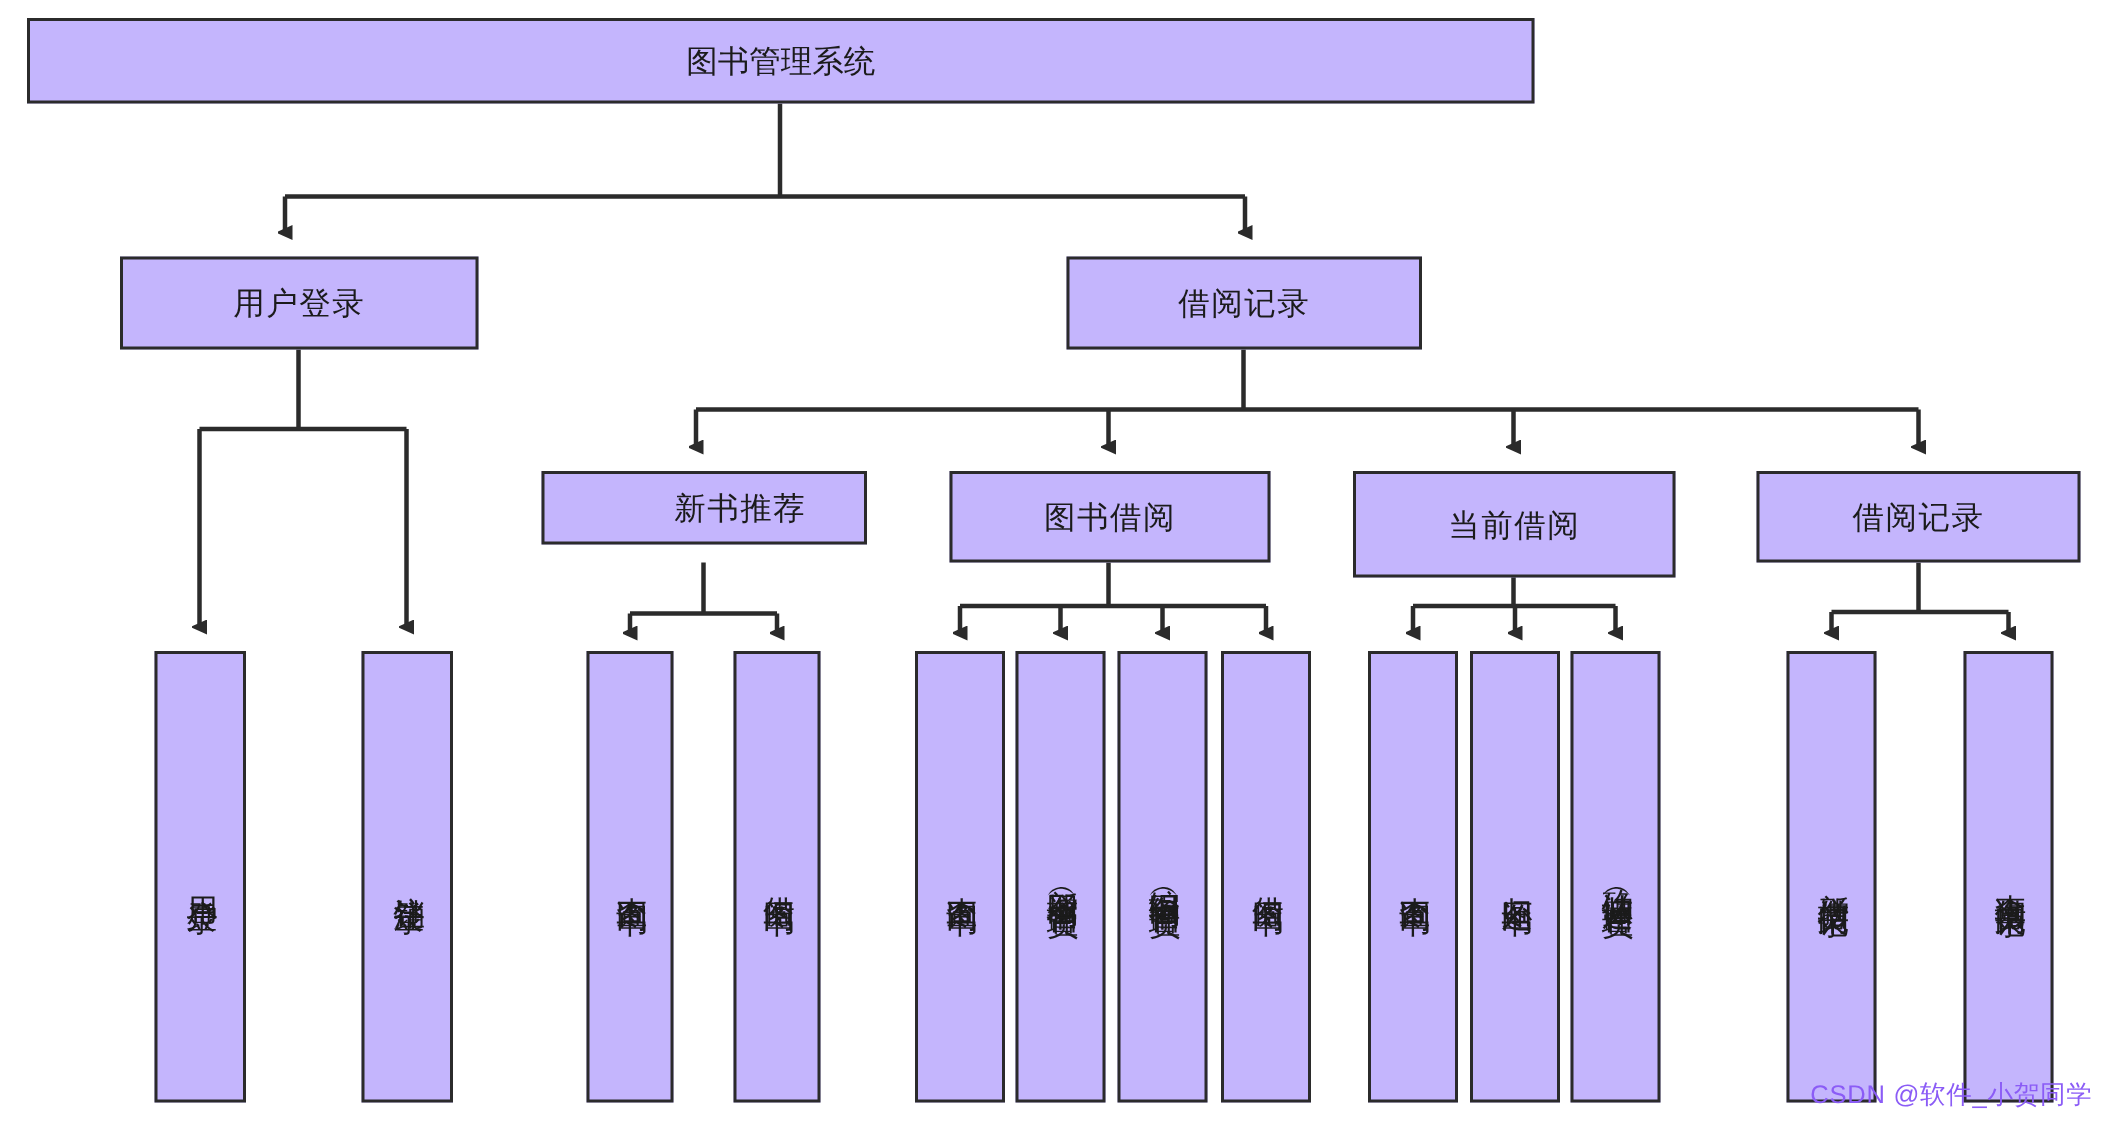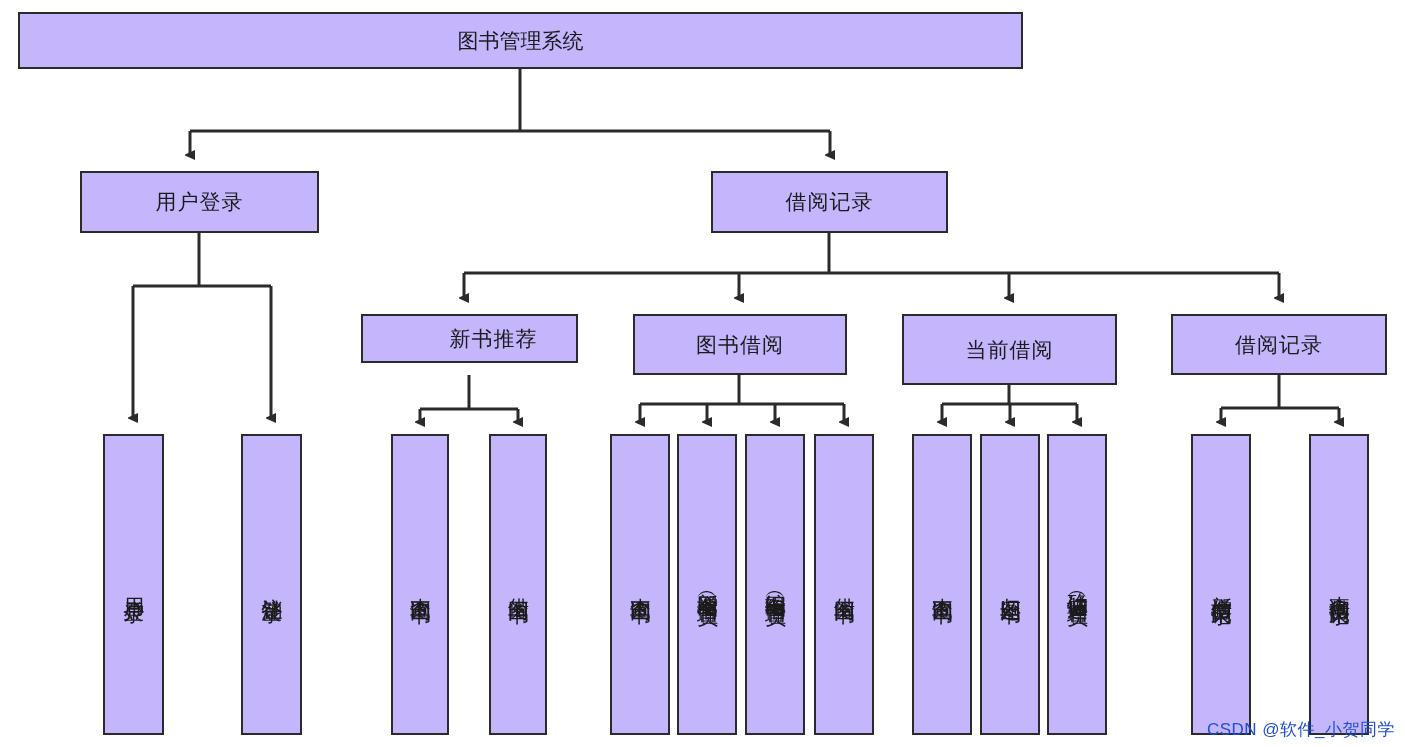--- a/index.html
+++ b/index.html
@@ -36,21 +36,21 @@
     writing-mode:vertical-rl;
     text-orientation:upright;
     display:block;
     white-space:nowrap;
   }
   .watermark{
     position:absolute;
     right:10px;
     bottom:6px;
     font-size:17px;
-    color:#1d4ed8;
+    color:#8b5cf6;
     letter-spacing:0.5px;
     white-space:nowrap;
     pointer-events:none;
     text-align:right;
   }
 </style>
 </head>
 <body>
 
 <div id="stage">

